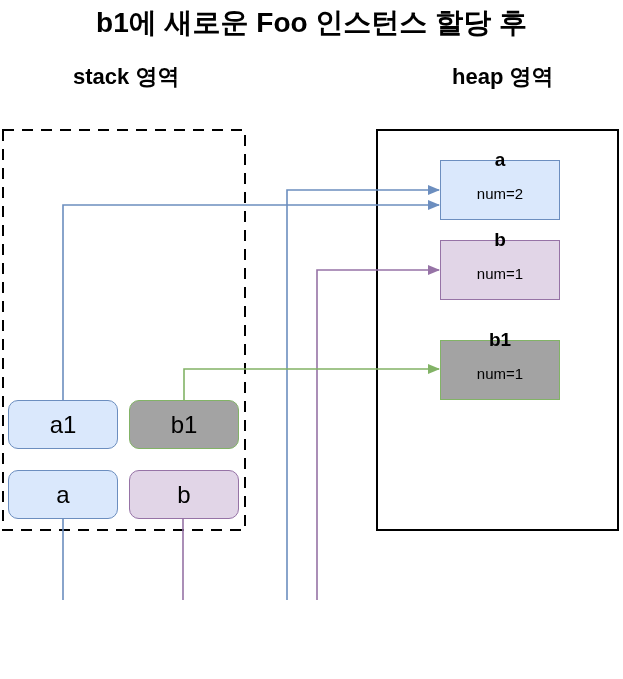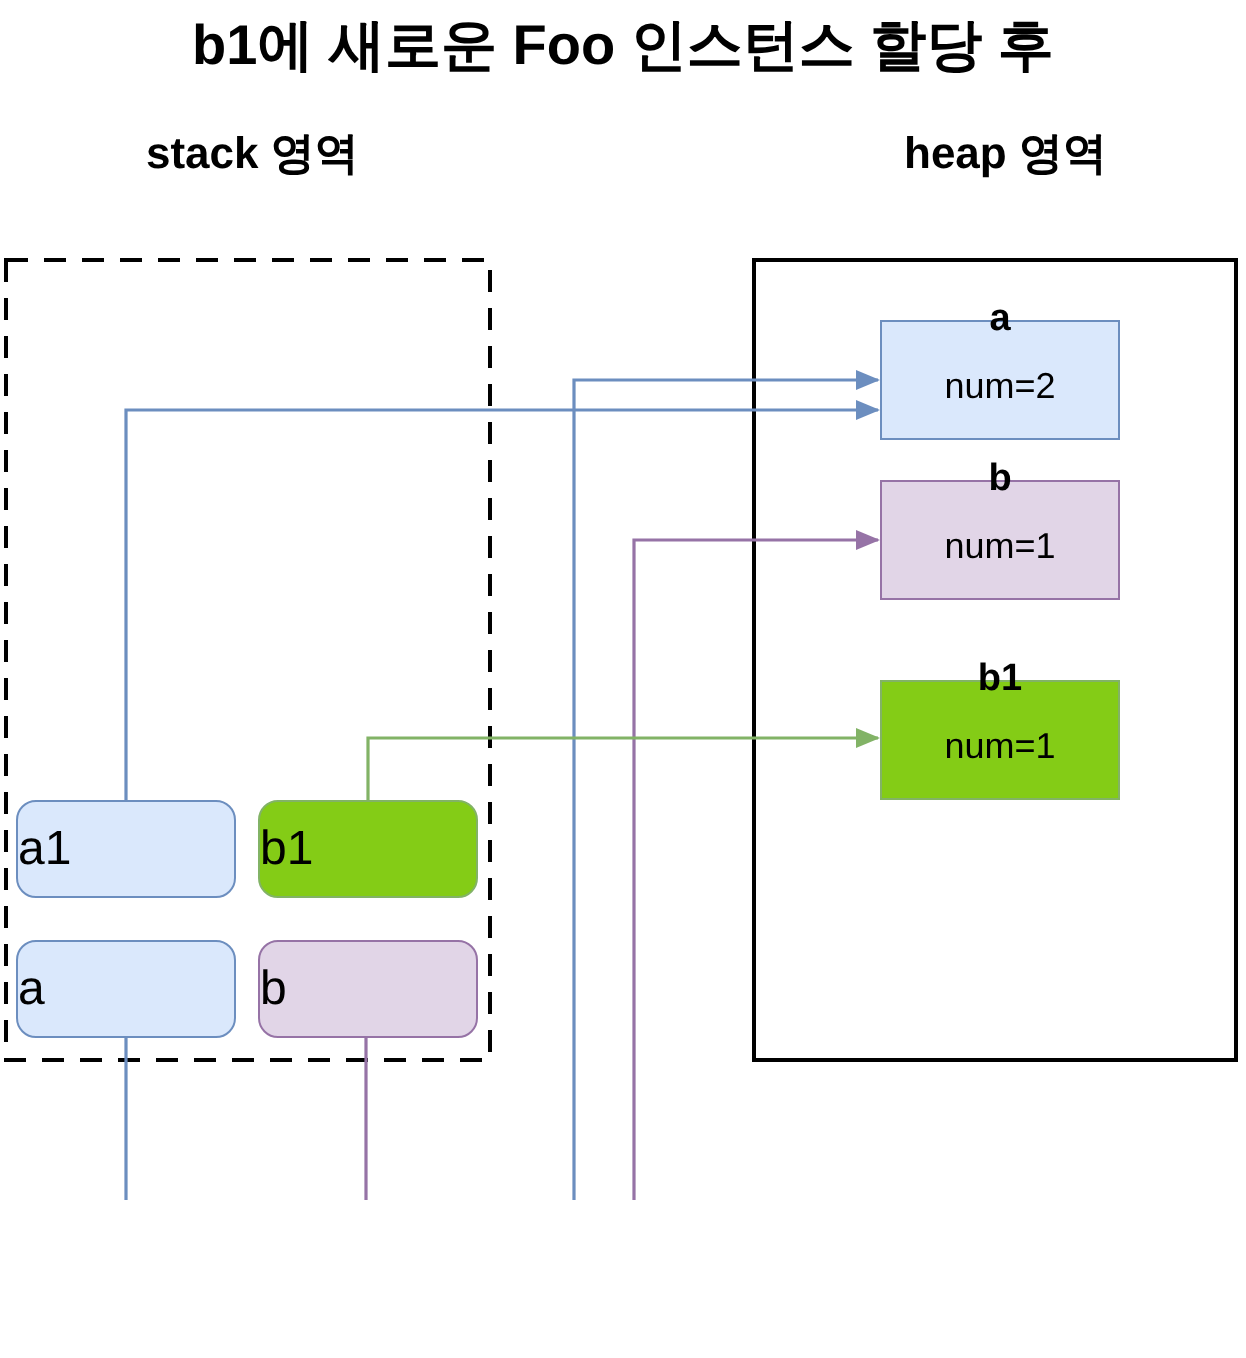--- a/index.html
+++ b/index.html
@@ -44,21 +44,21 @@
 
   .var-box {
     position: absolute;
     width: 110px;
     height: 49px;
     border-radius: 10px;
     border: 1.5px solid;
     box-sizing: border-box;
     display: flex;
     align-items: center;
-    justify-content: flex-start;
+    justify-content: center;
     font-size: 24px;
     color: #000000;
   }
   .obj-box {
     position: absolute;
     width: 120px;
     height: 60px;
     border: 1.5px solid;
     box-sizing: border-box;
     display: flex;
@@ -70,26 +70,26 @@
     left: 0; right: 0;
     top: -12px;
     height: 22px;
     line-height: 22px;
     text-align: center;
     font-size: 19px;
     font-weight: bold;
     color: #000000;
   }
   .obj-field {
-    font-size: 18px;
+    font-size: 15px;
     color: #000000;
     margin-top: 6px;
   }
   .fill-blue   { background: #dae8fc; border-color: #6c8ebf; }
-  .fill-green  { background: #84cc16; border-color: #82b366; }
+  .fill-green  { background: #a3a3a3; border-color: #82b366; }
   .fill-purple { background: #e1d5e7; border-color: #9673a6; }
 
   .pos-stack-a1 { left: 8px;   top: 400px; }
   .pos-stack-b1 { left: 129px; top: 400px; }
   .pos-stack-a  { left: 8px;   top: 470px; }
   .pos-stack-b  { left: 129px; top: 470px; }
 
   .pos-heap-a  { left: 440px; top: 160px; }
   .pos-heap-b  { left: 440px; top: 240px; }
   .pos-heap-b1 { left: 440px; top: 340px; }

